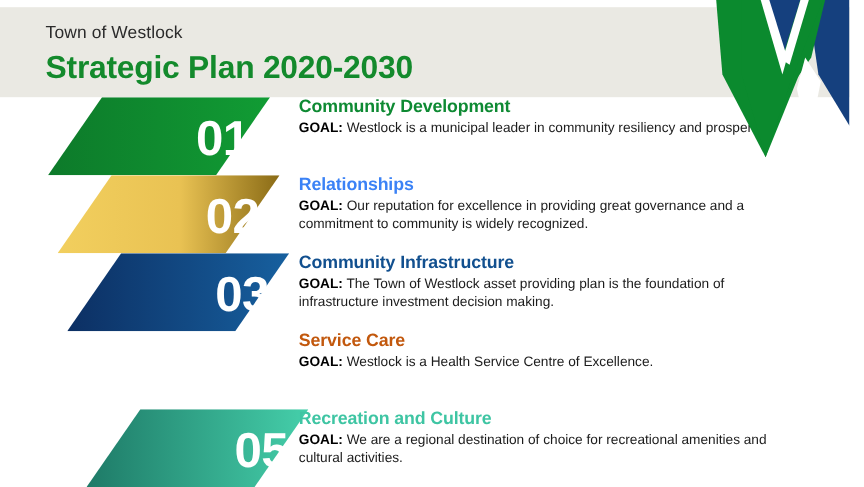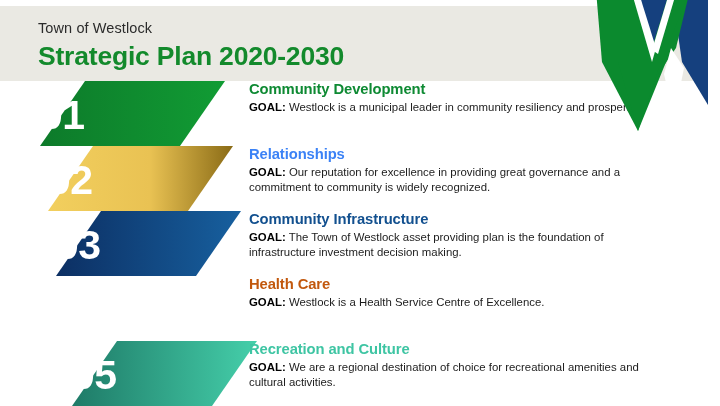--- a/index.html
+++ b/index.html
@@ -97,21 +97,21 @@
     top: 0;
     width: 100%;
     height: 100%;
   }
 
   .num {
     position: absolute;
     left: 0;
     top: 14px;
     width: 168px;
-    text-align: left;
+    text-align: right;
     font-size: 41px;
     font-weight: bold;
     color: #ffffff;
     letter-spacing: -0.5px;
     line-height: 1;
     z-index: 3;
     pointer-events: none;
   }
 
   .text-col {
@@ -228,21 +228,21 @@
         <div class="num">03</div>
       </div>
       <div class="text-col">
         <div class="cat-title" style="color:#12508f;">Community Infrastructure</div>
         <p class="goal"><b>GOAL:</b> <span>The Town of Westlock asset providing plan is the foundation of infrastructure investment decision making.</span></p>
       </div>
     </div>
 
     <div class="row" style="top:195px;">
       <div class="text-col">
-        <div class="cat-title" style="color:#c2580d;">Health Care</div>
+        <div class="cat-title" style="color:#c2580d;">Service Care</div>
         <p class="goal"><b>GOAL:</b> <span>Westlock is a Health Service Centre of Excellence.</span></p>
       </div>
     </div>
 
     <div class="row" style="top:260px;">
       <div class="shape-wrap" style="left:72px;">
         <svg class="para" viewBox="0 0 185 65" preserveAspectRatio="none">
           <defs>
             <linearGradient id="g5" x1="0" y1="0" x2="1" y2="0">
               <stop offset="0%" stop-color="#1e7a67"></stop>

